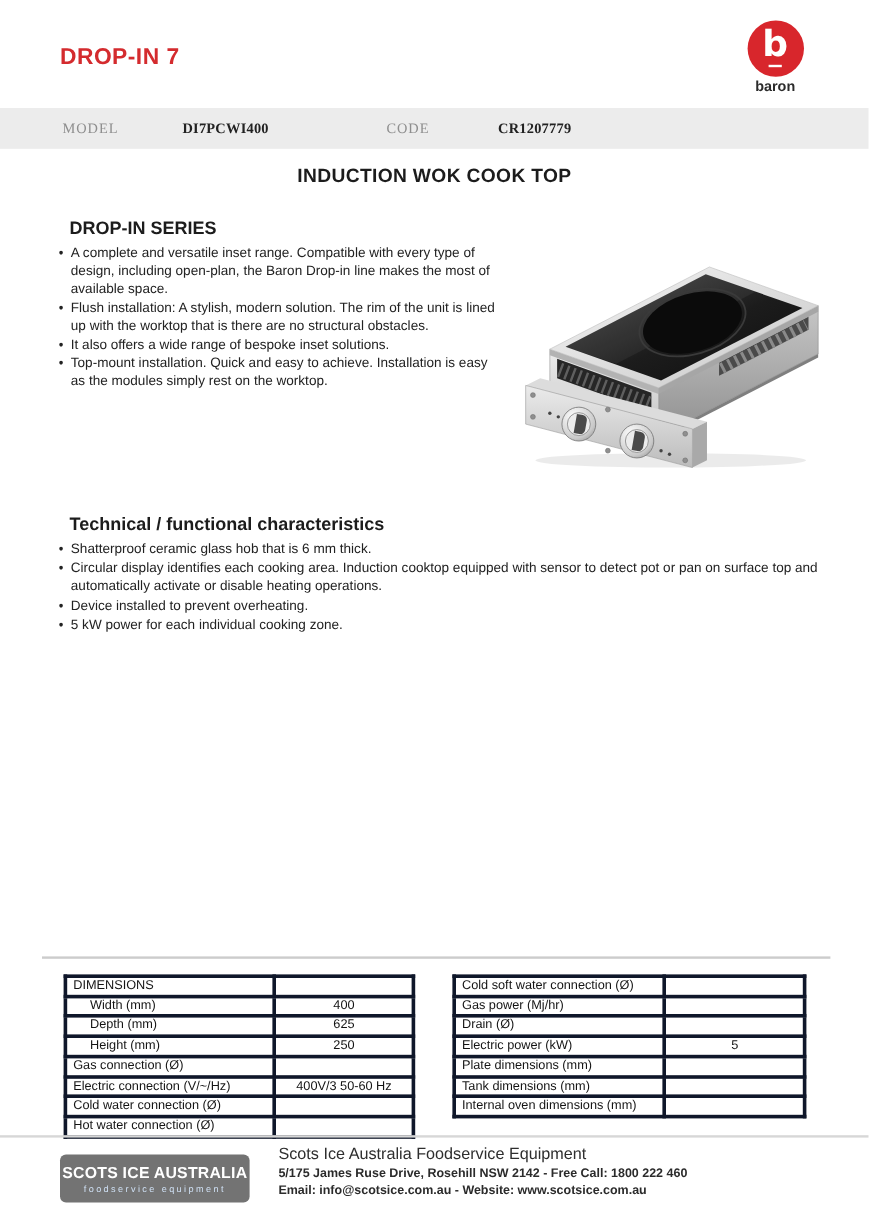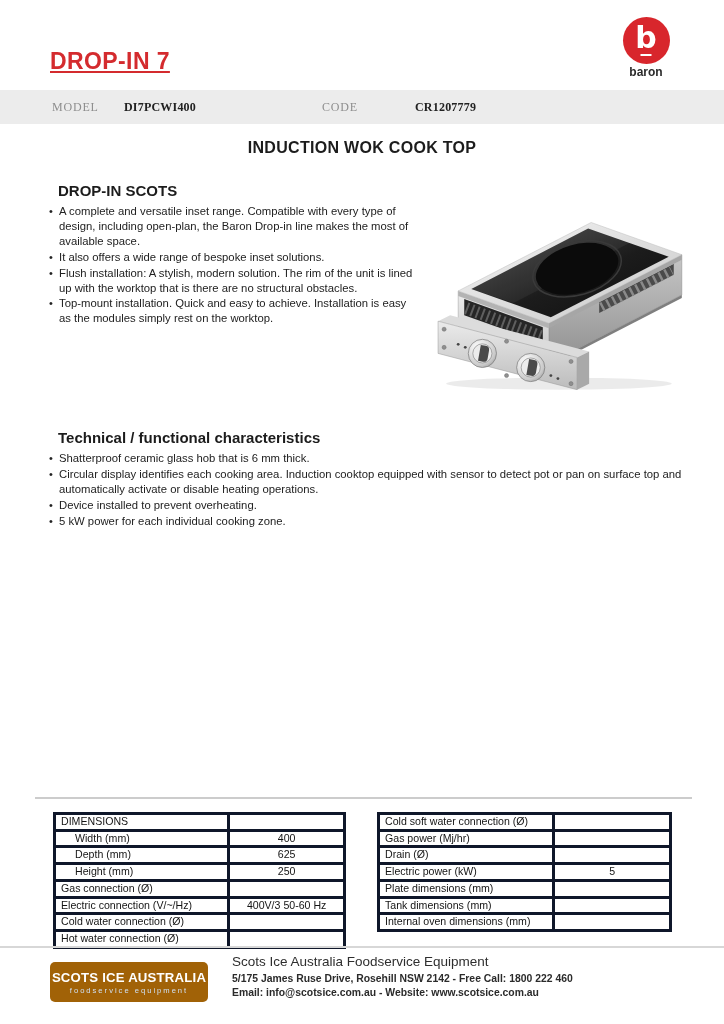--- a/index.html
+++ b/index.html
@@ -2,37 +2,37 @@
 <html><head>
 <meta charset="utf-8">
 <style>
   html,body { margin:0; padding:0; background:#ffffff; }
   .page {
     position:relative; width:724px; height:1024px; background:#ffffff;
     font-family:"Liberation Sans", sans-serif; color:#222; overflow:hidden;
   }
 
   
-  .doc-title { position:absolute; left:50px; top:48px; font-size:23px; font-weight:700;
-               color:#d42b2e; letter-spacing:0.4px;text-decoration:underline; }
+  .doc-title { position:absolute; left:50px; top:37px; font-size:19px; font-weight:700;
+               color:#d42b2e; letter-spacing:0.4px; }
   .brand { position:absolute; left:617px; top:17px; width:58px; text-align:center; }
   .brand-circle { width:47px; height:47px; border-radius:50%; background:#d8262c;
                   margin:0 auto; position:relative; }
   .brand-b { display:block; color:#fff; font-size:30px; font-weight:700; line-height:42px;
              font-family:"DejaVu Sans", sans-serif; }
   .brand-dash { position:absolute; left:50%; bottom:8px; transform:translateX(-50%);
                 width:11px; height:2.5px; background:#ffffff; }
   .brand-name { font-size:12px; font-weight:600; color:#2b2b2b; margin-top:1px; }
 
   
   .model-bar { position:absolute; left:0; top:90px; width:724px; height:34px; background:#ececec;font-family:Liberation Serif, serif; }
   .model-bar span { position:absolute; top:10px; font-size:12px; white-space:nowrap; }
   .mb-label { color:#8e8e8e; letter-spacing:0.8px; }
   .mb-value { color:#222; font-weight:600; letter-spacing:0.2px; }
-  .pos-model-label { left:52px; } .pos-model-value { left:124px; }
+  .pos-model-label { left:52px; } .pos-model-value { left:152px; }
   .pos-code-label  { left:322px; } .pos-code-value { left:415px; }
 
   .product-title { position:absolute; left:0; top:139px; width:724px; text-align:center;
                    font-size:16px; font-weight:700; letter-spacing:0.3px; color:#1c1c1c; }
 
   .section-heading { position:absolute; font-size:15px; font-weight:700; color:#1c1c1c; }
   .pos-series-heading { left:58px; top:182px; }
   .pos-tech-heading   { left:58px; top:429px; }
 
   ul.bullets { list-style:none; margin:0; padding:0; position:absolute;
@@ -53,21 +53,21 @@
   .pos-table-right { left:377px; width:295px; }
   table.spec-table td { border:3px solid #0f172a; height:13.7px; line-height:13.7px;
                         padding:0 5px; white-space:nowrap; overflow:hidden; }
   table.spec-table td.lbl { width:61%; }
   table.spec-table td.val { width:39%; text-align:center; }
   table.spec-table tr.indent td.lbl { padding-left:19px; }
 
   
   .footer-divider { position:absolute; left:0; top:946px; width:724px; height:2px; background:#d7d7d7; }
   .footer-logo { position:absolute; left:50px; top:962px; width:158px; height:40px;
-                 background:#a16207; border-radius:5px; text-align:center; color:#fff; }
+                 background:#737373; border-radius:5px; text-align:center; color:#fff; }
   .fl-title { font-size:13.2px; font-weight:700; margin-top:8px; letter-spacing:0.2px; }
   .fl-sub   { font-size:7.6px; letter-spacing:2px; color:#cfe0f4; margin-top:1px; }
   .footer-text { position:absolute; left:232px; top:954px; }
   .ft-company { font-size:13.5px; color:#2e2e2e; margin-bottom:4px; }
   .ft-line    { font-size:10.4px; font-weight:600; color:#2b2b2b; margin-bottom:3px; }
 </style>
 </head>
 <body>
 
 <div class="page">
@@ -83,25 +83,25 @@
 
   <div class="model-bar">
     <span class="mb-label pos-model-label">MODEL</span>
     <span class="mb-value pos-model-value">DI7PCWI400</span>
     <span class="mb-label pos-code-label">CODE</span>
     <span class="mb-value pos-code-value">CR1207779</span>
   </div>
 
   <div class="product-title">INDUCTION WOK COOK TOP</div>
 
-  <div class="section-heading pos-series-heading">DROP-IN SCOTS</div>
+  <div class="section-heading pos-series-heading">DROP-IN SERIES</div>
   <ul class="bullets pos-series-bullets">
     <li>A complete and versatile inset range. Compatible with every type of design, including open-plan, the Baron Drop-in line makes the most of available space.</li>
+    <li>Flush installation: A stylish, modern solution. The rim of the unit is lined up with the worktop that is there are no structural obstacles.</li>
     <li>It also offers a wide range of bespoke inset solutions.</li>
-    <li>Flush installation: A stylish, modern solution. The rim of the unit is lined up with the worktop that is there are no structural obstacles.</li>
     <li>Top-mount installation. Quick and easy to achieve. Installation is easy as the modules simply rest on the worktop.</li>
   </ul>
 
   <div class="product-figure">
     <svg width="278" height="188" viewBox="0 0 276 186" xmlns="http://www.w3.org/2000/svg">
       <defs>
         <linearGradient id="gTop" x1="0" y1="0" x2="1" y2="1">
           <stop offset="0" stop-color="#f4f4f4"></stop>
             <stop offset="1" stop-color="#c8c8c8"></stop>
         </linearGradient>

